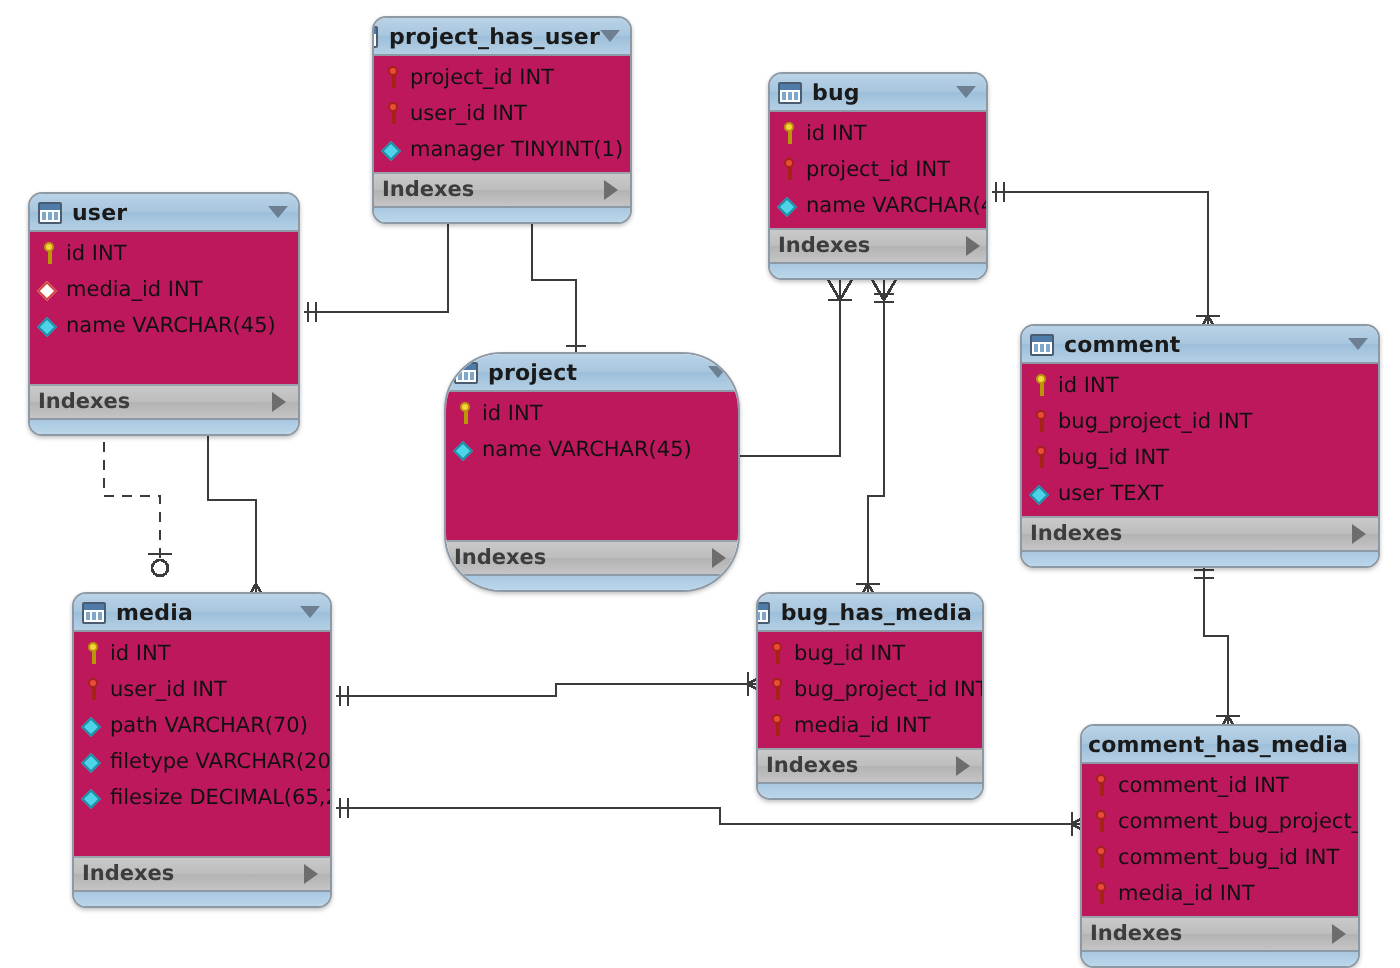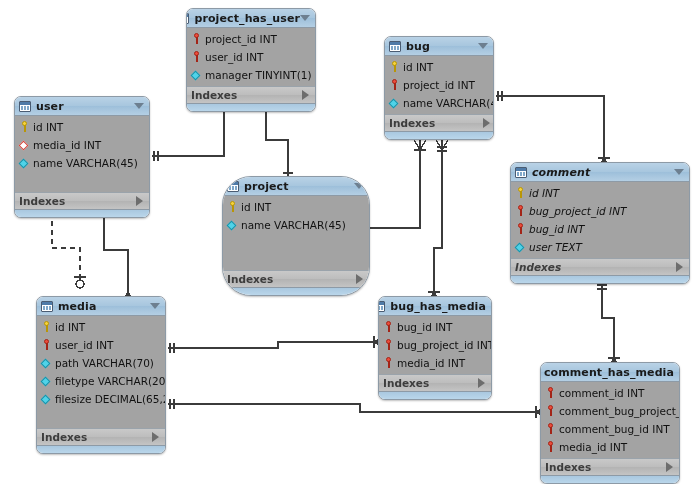--- a/index.html
+++ b/index.html
@@ -80,21 +80,21 @@
     letter-spacing: 0.1px;
   }
   .caret {
     margin-left: auto;
     width: 0; height: 0;
     border-left: 5px solid transparent;
     border-right: 5px solid transparent;
     border-top: 6px solid #6d7f90;
   }
   .tbl-body {
-    background: #a3a3a3;
+    background: #be185d;
     padding: 2px 0 2px 0;
     text-align: center;
   }
   .fld {
     display: flex;
     align-items: center;
     height: 18px;
     padding-left: 4px;
     white-space: nowrap;
   }
@@ -412,21 +412,21 @@
             <span class="ico col"></span>
             <span class="fld-name">name VARCHAR(45)</span>
           </div>
         </div>
         <div class="tbl-foot">
           <span class="tbl-foot-label">Indexes</span>
           <span class="tri-right"></span>
         </div>
         <div class="tbl-strip"></div>
       </div>
-      <div class="tbl" style="left: 510px; top: 162px; width: 180px; font-style: italic;">
+      <div class="tbl" style="left: 510px; top: 162px; width: 180px;">
         <div class="tbl-head">
           <span class="tbl-icon"></span>
           <span class="tbl-title">comment</span>
           <span class="caret"></span>
         </div>
         <div class="tbl-body">
           <div class="fld">
             <span class="ico pk"></span>
             <span class="fld-name">id INT</span>
           </div>

